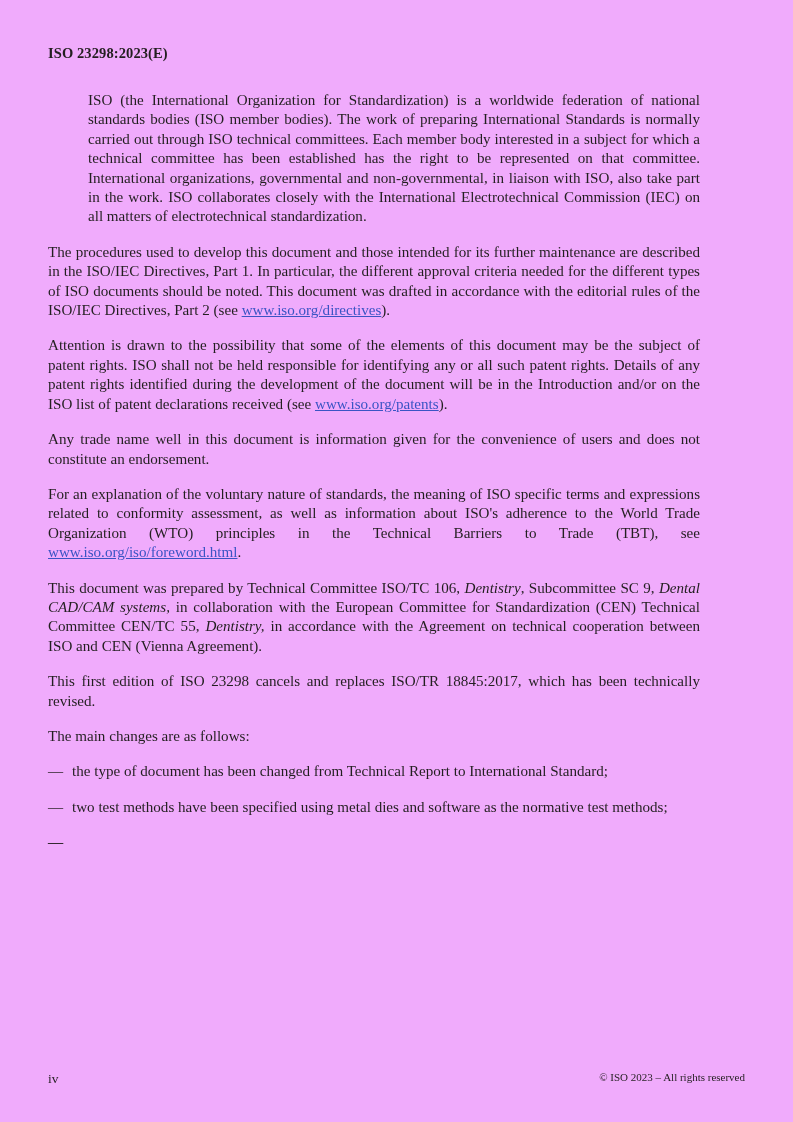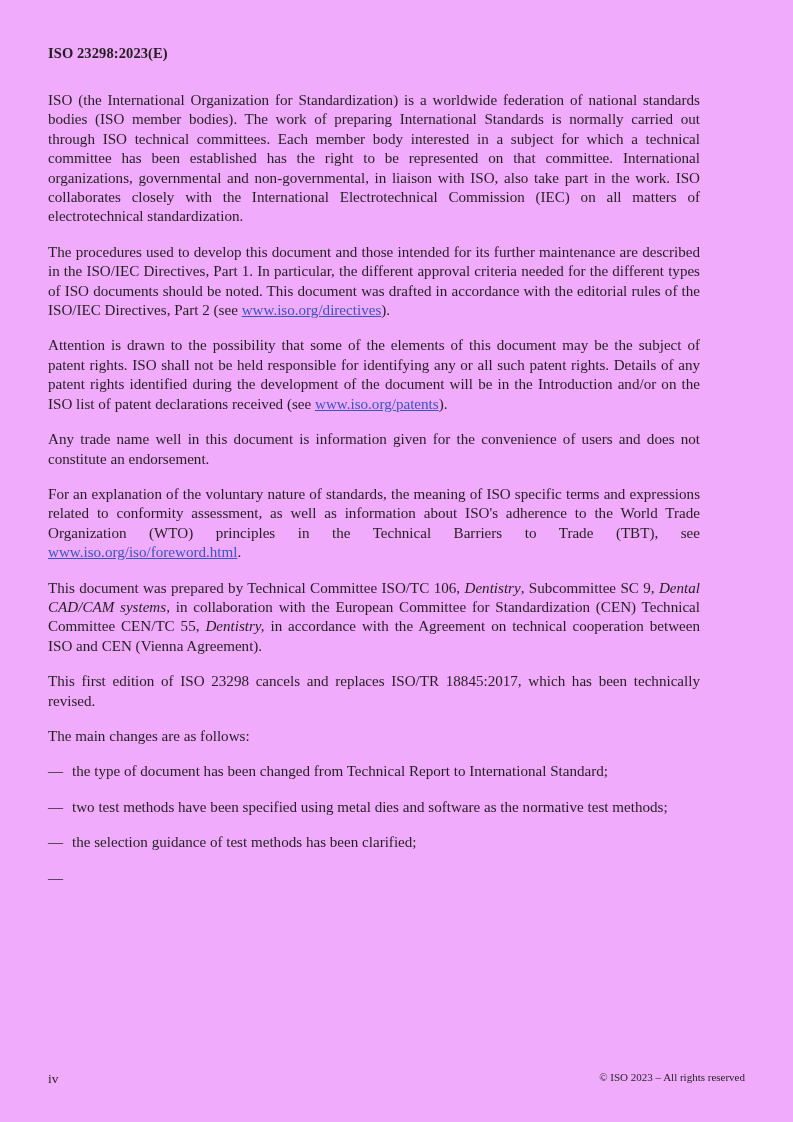--- a/index.html
+++ b/index.html
@@ -45,20 +45,21 @@
     text-justify: inter-word;
     margin: 0;
     color: #231f20;
     hyphens: none;
   }
   .para + .para {
     margin-top: 16px;
   }
   .first-para {
     margin-top: 29px;
+    margin-left: 40px;
   }
   .bullet-list {
     margin: 0;
     padding: 0;
     list-style: none;
   }
   .bullet-item {
     position: relative;
     padding-left: 24px;
     font-size: 15.1px;
@@ -118,21 +119,21 @@
 
     <p class="para"><span>This document was prepared by Technical Committee ISO/TC 106, </span><em class="ital">Dentistry</em><span>, Subcommittee SC 9, </span><em class="ital">Dental CAD/CAM systems,</em><span> in collaboration with the European Committee for Standardization (CEN) Technical Committee CEN/TC 55, </span><em class="ital">Dentistry,</em><span> in accordance with the Agreement on technical cooperation between ISO and CEN (Vienna Agreement).</span></p>
 
     <p class="para">This first edition of ISO 23298 cancels and replaces ISO/TR 18845:2017, which has been technically revised.</p>
 
     <p class="para">The main changes are as follows:</p>
 
     <ul class="bullet-list">
       <li class="bullet-item"><span class="dash">—</span><span>the type of document has been changed from Technical Report to International Standard;</span></li>
       <li class="bullet-item"><span class="dash">—</span><span>two test methods have been specified using metal dies and software as the normative test methods;</span></li>
-      <li class="bullet-item no-justify"><span class="dash">—</span><span>the selection guidance of test methods has been clarified;</span></li>
+      <li class="bullet-item no-justify"><span class="dash">—</span></li>
       <li class="bullet-item"><span class="dash">—</span></li>
     </ul>
 
 
   </div>
 
   <div class="footer">
     <span>iv</span>
     <span class="footer-right">© ISO 2023 – All rights reserved</span>
   </div>

